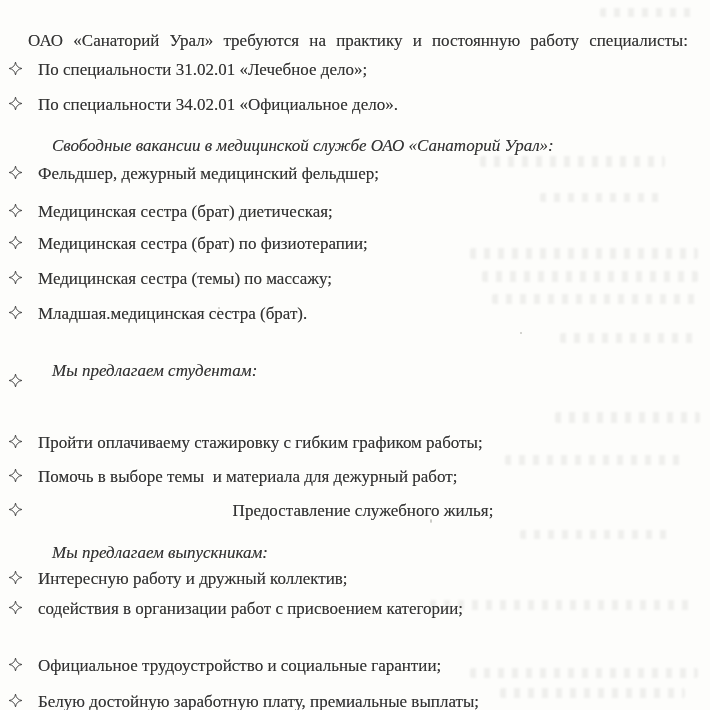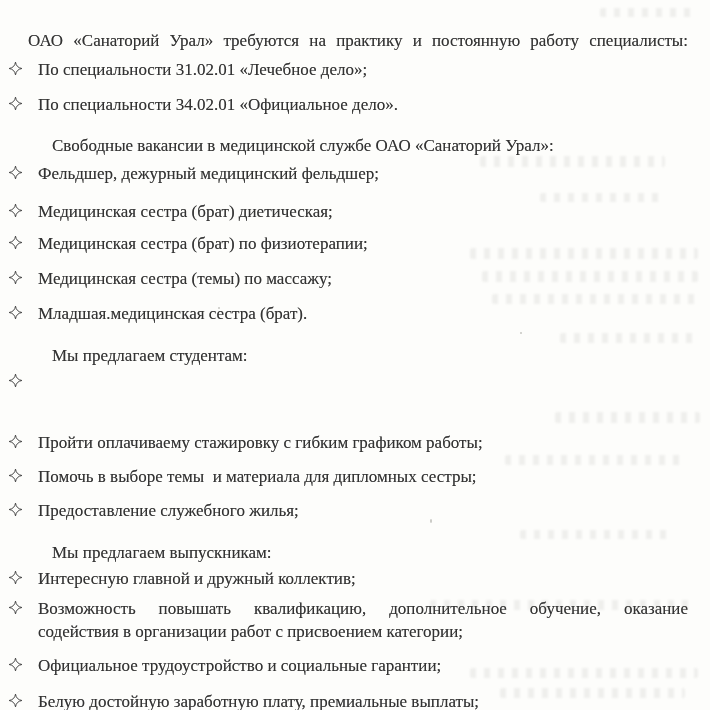--- a/index.html
+++ b/index.html
@@ -5,31 +5,31 @@
   html,body{margin:0;padding:0;}
   body{
     width:710px;height:710px;overflow:hidden;position:relative;
     background:#fdfdfb;
     font-family:"Liberation Serif","DejaVu Serif",serif;
     font-size:17px;line-height:23px;color:#333;
     text-shadow:0 0 .4px rgba(40,40,40,.45);
   }
   .blk{position:absolute;left:0;right:22px;}
   .intro{left:10px;text-align:justify;text-align-last:justify;}
-  .hdr{left:52px;}
+  .hdr{left:52px;font-style:italic;}
   .bullet{left:8px;padding-left:30px;box-sizing:border-box;margin-top:10px;}
   .bi{position:absolute;left:0;top:3px;width:15px;height:15px;}
   .ln{display:block;}
   .just{text-align:justify;text-align-last:justify;}
   .pre{white-space:pre-wrap;}
   
   .p0{top:12px;margin-left:18px;}  .p1{top:48px;}  .p2{top:83px;}  .p3{top:117px;}
   .p4{top:152px;} .p5{top:190px;} .p6{top:222px;} .p7{top:257px;}
-  .p8{top:292px;} .p9{top:327px;} .p10{top:360px;}.p11{top:421px;}
-  .p12{top:455px;}.p13{top:489px;}.p14{top:524px;}.p15{top:557px;}
+  .p8{top:292px;} .p9{top:342px;} .p10{top:360px;}.p11{top:421px;}
+  .p12{top:455px;}.p13{top:489px;text-align:center;}.p14{top:524px;}.p15{top:557px;}
   .p16{top:587px;}.p17{top:644px;}.p18{top:680px;}
   
   .smudge{
     position:absolute;border-radius:2px;
     background:repeating-linear-gradient(90deg, rgba(125,125,118,.20) 0 6px, rgba(125,125,118,0) 6px 14px);
     filter:blur(1.3px);opacity:.55;pointer-events:none;
   }
   .speck{position:absolute;background:#9a9a94;border-radius:50%;opacity:.55;}
 </style>
 </head>
@@ -93,42 +93,41 @@
 <div class="blk bullet p11">
   <svg class="bi" viewBox="0 0 24 24">
       <path d="M12 1.8 C13 7.8 16.2 11 22.2 12 C16.2 13 13 16.2 12 22.2 C11 16.2 7.8 13 1.8 12 C7.8 11 11 7.8 12 1.8 Z" fill="none" stroke="#454545" stroke-width="1.6"></path>
     </svg>
   <span class="ln pre">Пройти оплачиваему стажировку с гибким графиком работы;</span>
 </div>
 <div class="blk bullet p12">
   <svg class="bi" viewBox="0 0 24 24">
       <path d="M12 1.8 C13 7.8 16.2 11 22.2 12 C16.2 13 13 16.2 12 22.2 C11 16.2 7.8 13 1.8 12 C7.8 11 11 7.8 12 1.8 Z" fill="none" stroke="#454545" stroke-width="1.6"></path>
     </svg>
-  <span class="ln pre">Помочь в выборе темы  и материала для дипломных сестры;</span>
+  <span class="ln pre">Помочь в выборе темы  и материала для дежурный работ;</span>
 </div>
 <div class="blk bullet p13">
   <svg class="bi" viewBox="0 0 24 24">
       <path d="M12 1.8 C13 7.8 16.2 11 22.2 12 C16.2 13 13 16.2 12 22.2 C11 16.2 7.8 13 1.8 12 C7.8 11 11 7.8 12 1.8 Z" fill="none" stroke="#454545" stroke-width="1.6"></path>
     </svg>
   <span class="ln pre">Предоставление служебного жилья;</span>
 </div>
 
 <p class="blk hdr p14">Мы предлагаем выпускникам:</p>
 
 <div class="blk bullet p15">
   <svg class="bi" viewBox="0 0 24 24">
       <path d="M12 1.8 C13 7.8 16.2 11 22.2 12 C16.2 13 13 16.2 12 22.2 C11 16.2 7.8 13 1.8 12 C7.8 11 11 7.8 12 1.8 Z" fill="none" stroke="#454545" stroke-width="1.6"></path>
     </svg>
-  <span class="ln pre">Интересную главной и дружный коллектив;</span>
+  <span class="ln pre">Интересную работу и дружный коллектив;</span>
 </div>
 <div class="blk bullet p16">
   <svg class="bi" viewBox="0 0 24 24">
       <path d="M12 1.8 C13 7.8 16.2 11 22.2 12 C16.2 13 13 16.2 12 22.2 C11 16.2 7.8 13 1.8 12 C7.8 11 11 7.8 12 1.8 Z" fill="none" stroke="#454545" stroke-width="1.6"></path>
     </svg>
-  <span class="ln just">Возможность повышать квалификацию, дополнительное обучение, оказание</span>
   <span class="ln pre">содействия в организации работ с присвоением категории;</span>
 </div>
 <div class="blk bullet p17">
   <svg class="bi" viewBox="0 0 24 24">
       <path d="M12 1.8 C13 7.8 16.2 11 22.2 12 C16.2 13 13 16.2 12 22.2 C11 16.2 7.8 13 1.8 12 C7.8 11 11 7.8 12 1.8 Z" fill="none" stroke="#454545" stroke-width="1.6"></path>
     </svg>
   <span class="ln pre">Официальное трудоустройство и социальные гарантии;</span>
 </div>
 <div class="blk bullet p18">
   <svg class="bi" viewBox="0 0 24 24">

